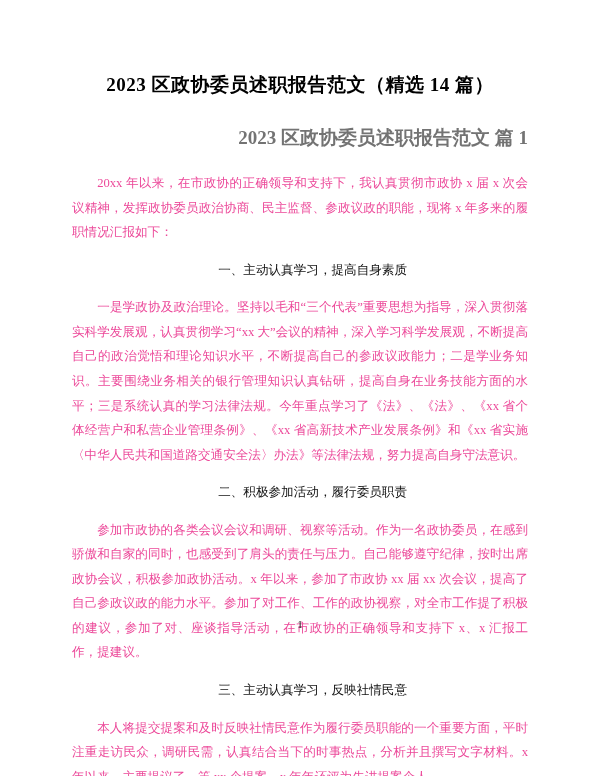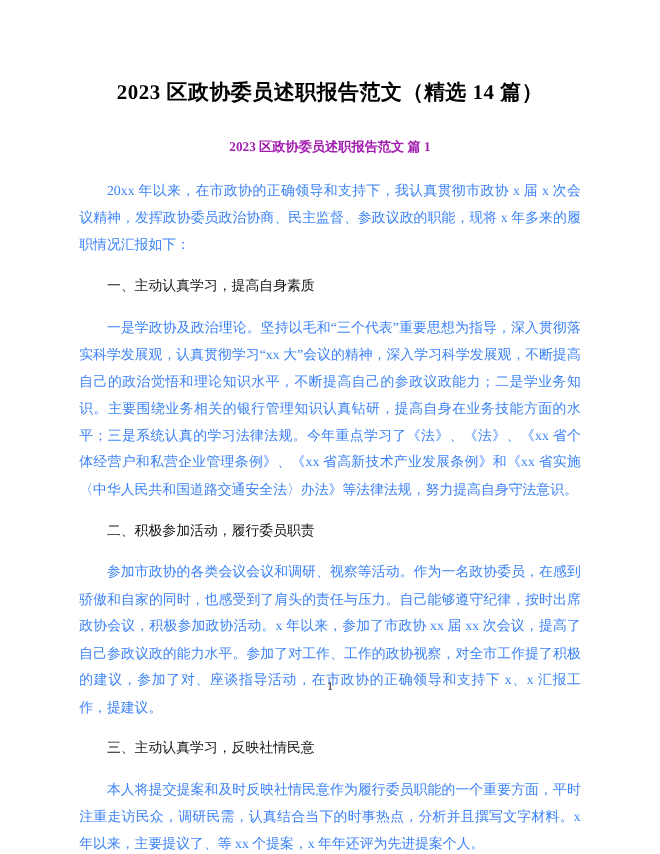--- a/index.html
+++ b/index.html
@@ -25,42 +25,43 @@
   .doc-title {
     text-align: center;
     font-size: 19px;
     font-weight: bold;
     letter-spacing: 0.5px;
     line-height: 1.4;
     margin: 0 0 26px 0;
     color: #000;
   }
   .doc-subtitle {
-    text-align: center;
-    font-size: 12px;
+    text-align: right;
+    font-size: 19px;
     font-weight: bold;
     line-height: 1.4;
     margin: 0 0 20px 0;
-    color: #a21caf;
+    color: #737373;
   }
   p.body-para {
     font-size: 12.6px;
     line-height: 1.95;
     text-align: justify;
     text-justify: inter-ideograph;
     margin: 0 0 13px 0;
     text-indent: 2em;
-    color: #3b82f6;
+    color: #ec4899;
   }
   p.heading-para {
     font-size: 12.6px;
     line-height: 1.95;
     margin: 0 0 13px 0;
     text-indent: 2em;
     color: #111;
+    text-align: center;
   }
   .page-number {
     position: absolute;
     left: 0;
     right: 0;
     bottom: 18px;
     text-align: center;
     font-size: 11px;
     color: #222;
   }

